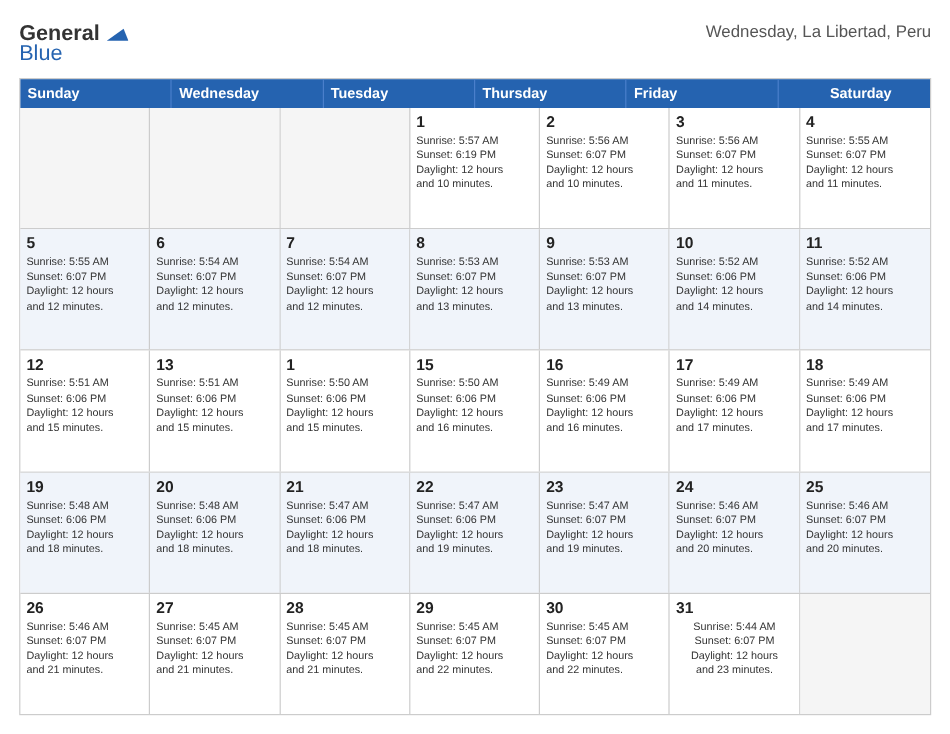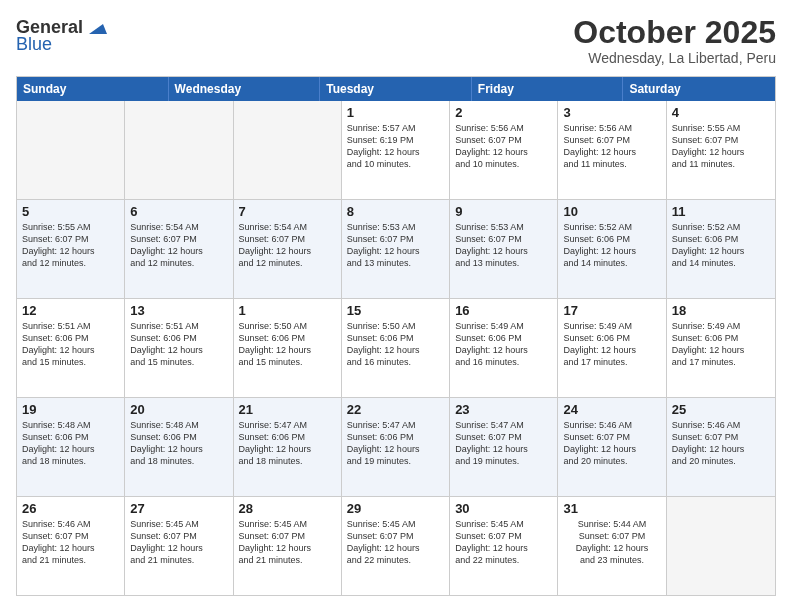--- a/index.html
+++ b/index.html
@@ -43,33 +43,34 @@
       margin-top: 2px;
     }
     .calendar {
       flex: 1;
       display: flex;
       flex-direction: column;
       border: 1px solid #ccc;
     }
     .calendar-header {
       display: grid;
-      grid-template-columns: repeat(5, 1fr);
+      grid-template-columns: repeat(6, 1fr);
       background: #2563b0;
     }
     .cal-header-cell {
       color: #fff;
       font-size: 12px;
       font-weight: bold;
       padding: 5px 6px;
       text-align: left;
       border-right: 1px solid #4a7fcb;
     }
     .cal-header-cell:last-child {
       border-right: none;
+      margin-left: 37px;
     }
     .calendar-body {
       flex: 1;
       display: flex;
       flex-direction: column;
     }
     .cal-row {
       display: grid;
       grid-template-columns: repeat(7, 1fr);
       flex: 1;
@@ -117,30 +118,30 @@
         <div style="display:flex; align-items:center;">
           <span style="font-size:18px; font-weight:bold; color:#333;">General</span>
           <svg width="22" height="22" viewBox="0 0 22 22" style="margin-left:2px;">
             <polygon points="4,18 18,8 22,18" fill="#2563b0"></polygon>
           </svg>
         </div>
         <span style="font-size:18px; font-weight:normal; color:#2563b0; margin-top:-4px;">Blue</span>
       </div>
     </div>
     <div class="title-section">
-      <div class="month-title">October 2025</div>
       <div class="location">Wednesday, La Libertad, Peru</div>
     </div>
   </div>
 
   <div class="calendar">
     <div class="calendar-header">
     <div class="cal-header-cell">Sunday</div>
         <div class="cal-header-cell">Wednesday</div>
         <div class="cal-header-cell">Tuesday</div>
+        <div class="cal-header-cell">Thursday</div>
         <div class="cal-header-cell">Friday</div>
         <div class="cal-header-cell">Saturday</div>
       </div>
     <div class="calendar-body">
     <div class="cal-row">
           <div class="cal-cell empty"></div>
           <div class="cal-cell empty"></div>
           <div class="cal-cell empty"></div>
           <div class="cal-cell">
             <div class="day-number">1</div>

